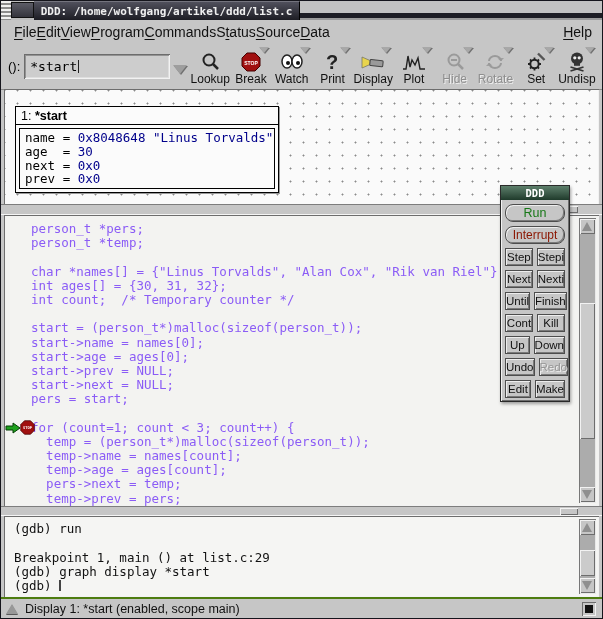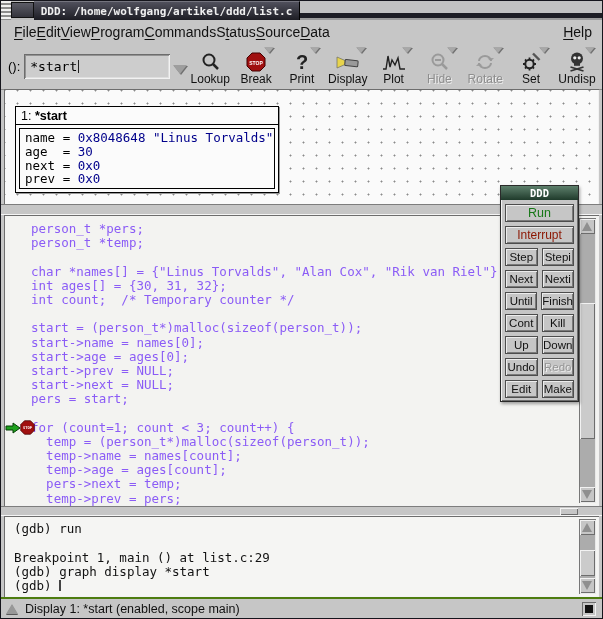--- a/index.html
+++ b/index.html
@@ -97,30 +97,30 @@
   
   .statusbar { position:absolute; top:596px; left:0; right:0; height:21px; display:flex; align-items:center;
     padding:0 6px 0 5px; border-top:2px solid #4d7c0f; background:#c6c6c6; }
   .tri { width:0; height:0; border-left:6px solid transparent; border-right:6px solid transparent;
     border-bottom:10px solid #989898; filter:drop-shadow(0 1px 0 #5a5a5a); margin-right:7px; }
   .stext { font-size:12.5px; color:#111; }
   .led { margin-left:auto; width:14px; height:14px; background:#c6c6c6;
     box-shadow: inset 1px 1px 0 #6d6d6d, inset -1px -1px 0 #f2f2f2; position:relative; }
   .led i { position:absolute; left:3px; top:3px; width:8px; height:8px; background:#111; }
   
-  .cmdtool { position:absolute; left:499px; top:184px; width:79px; z-index:5;
+  .cmdtool { position:absolute; left:499px; top:184px; width:70px; z-index:5;
     background:#c6c6c6; border:1px solid #2a2a2a;
     box-shadow: inset 1px 1px 0 #f2f2f2, inset -1px -1px 0 #6d6d6d, 1px 2px 3px rgba(0,0,0,.35); }
   .cmdtitle { height:14px; background:linear-gradient(#5d7f6b,#1f3a2b); color:#fff; text-align:center;
     font-family:"DejaVu Sans Mono", monospace; font-weight:bold; font-size:10.5px; line-height:14px; }
   .cmdbody { padding:4px 4px 3px 4px; }
   .cbtn { background:#c6c6c6; border:1px solid #4d4d4d; text-align:center; font-size:11.5px; color:#111;
     box-shadow: inset 1px 1px 0 #ededed, inset -1px -1px 0 #7a7a7a; height:18px; line-height:16px;
     cursor:default; }
-  .cbtn.wide { width:100%; margin-bottom:4px; }
+  .cbtn.wide { width:100%; margin-bottom:4px;border-radius:8px; }
   .cbtn.run { color:#187818; font-size:12.5px; }
   .cbtn.intr { color:#8b1500; font-size:12px; }
   .crow { display:flex; gap:4px; margin-bottom:4px; }
   .crow .cbtn { flex:1; }
   .cbtn.disabled { color:#969696; text-shadow:1px 1px 0 #eee; }
 </style>
 </head>
 <body>
 
 <div class="app">
@@ -165,20 +165,32 @@
       </div>
       <div class="tbtn">
         <span class="dd"></span>
         <span class="ticon">
             <svg width="20" height="20" viewBox="0 0 20 20">
               <polygon points="6,1 14,1 19,6 19,14 14,19 6,19 1,14 1,6" fill="#a01010" stroke="#400" stroke-width="1"></polygon>
               <text x="10" y="12.5" font-size="5" fill="#fff" text-anchor="middle" font-weight="bold">STOP</text>
             </svg>
           </span>
         <span class="tlabel">Break</span>
+      </div>
+      <div class="tbtn">
+        <span class="dd"></span>
+        <span class="ticon">
+            <svg width="22" height="15" viewBox="0 0 22 15">
+              <ellipse cx="6" cy="7.5" rx="5" ry="6.5" fill="#fff" stroke="#222" stroke-width="1.5"></ellipse>
+              <ellipse cx="16" cy="7.5" rx="5" ry="6.5" fill="#fff" stroke="#222" stroke-width="1.5"></ellipse>
+              <circle cx="7" cy="9" r="2" fill="#111"></circle>
+              <circle cx="17" cy="9" r="2" fill="#111"></circle>
+            </svg>
+          </span>
+        <span class="tlabel">Watch</span>
       </div>
       <div class="tbtn">
         <span class="dd"></span>
         <span class="ticon">
             <svg width="16" height="22" viewBox="0 0 16 22">
               <text x="8" y="18" font-size="20" font-weight="bold" fill="#222" text-anchor="middle">?</text>
             </svg>
           </span>
         <span class="tlabel">Print</span>
       </div>

